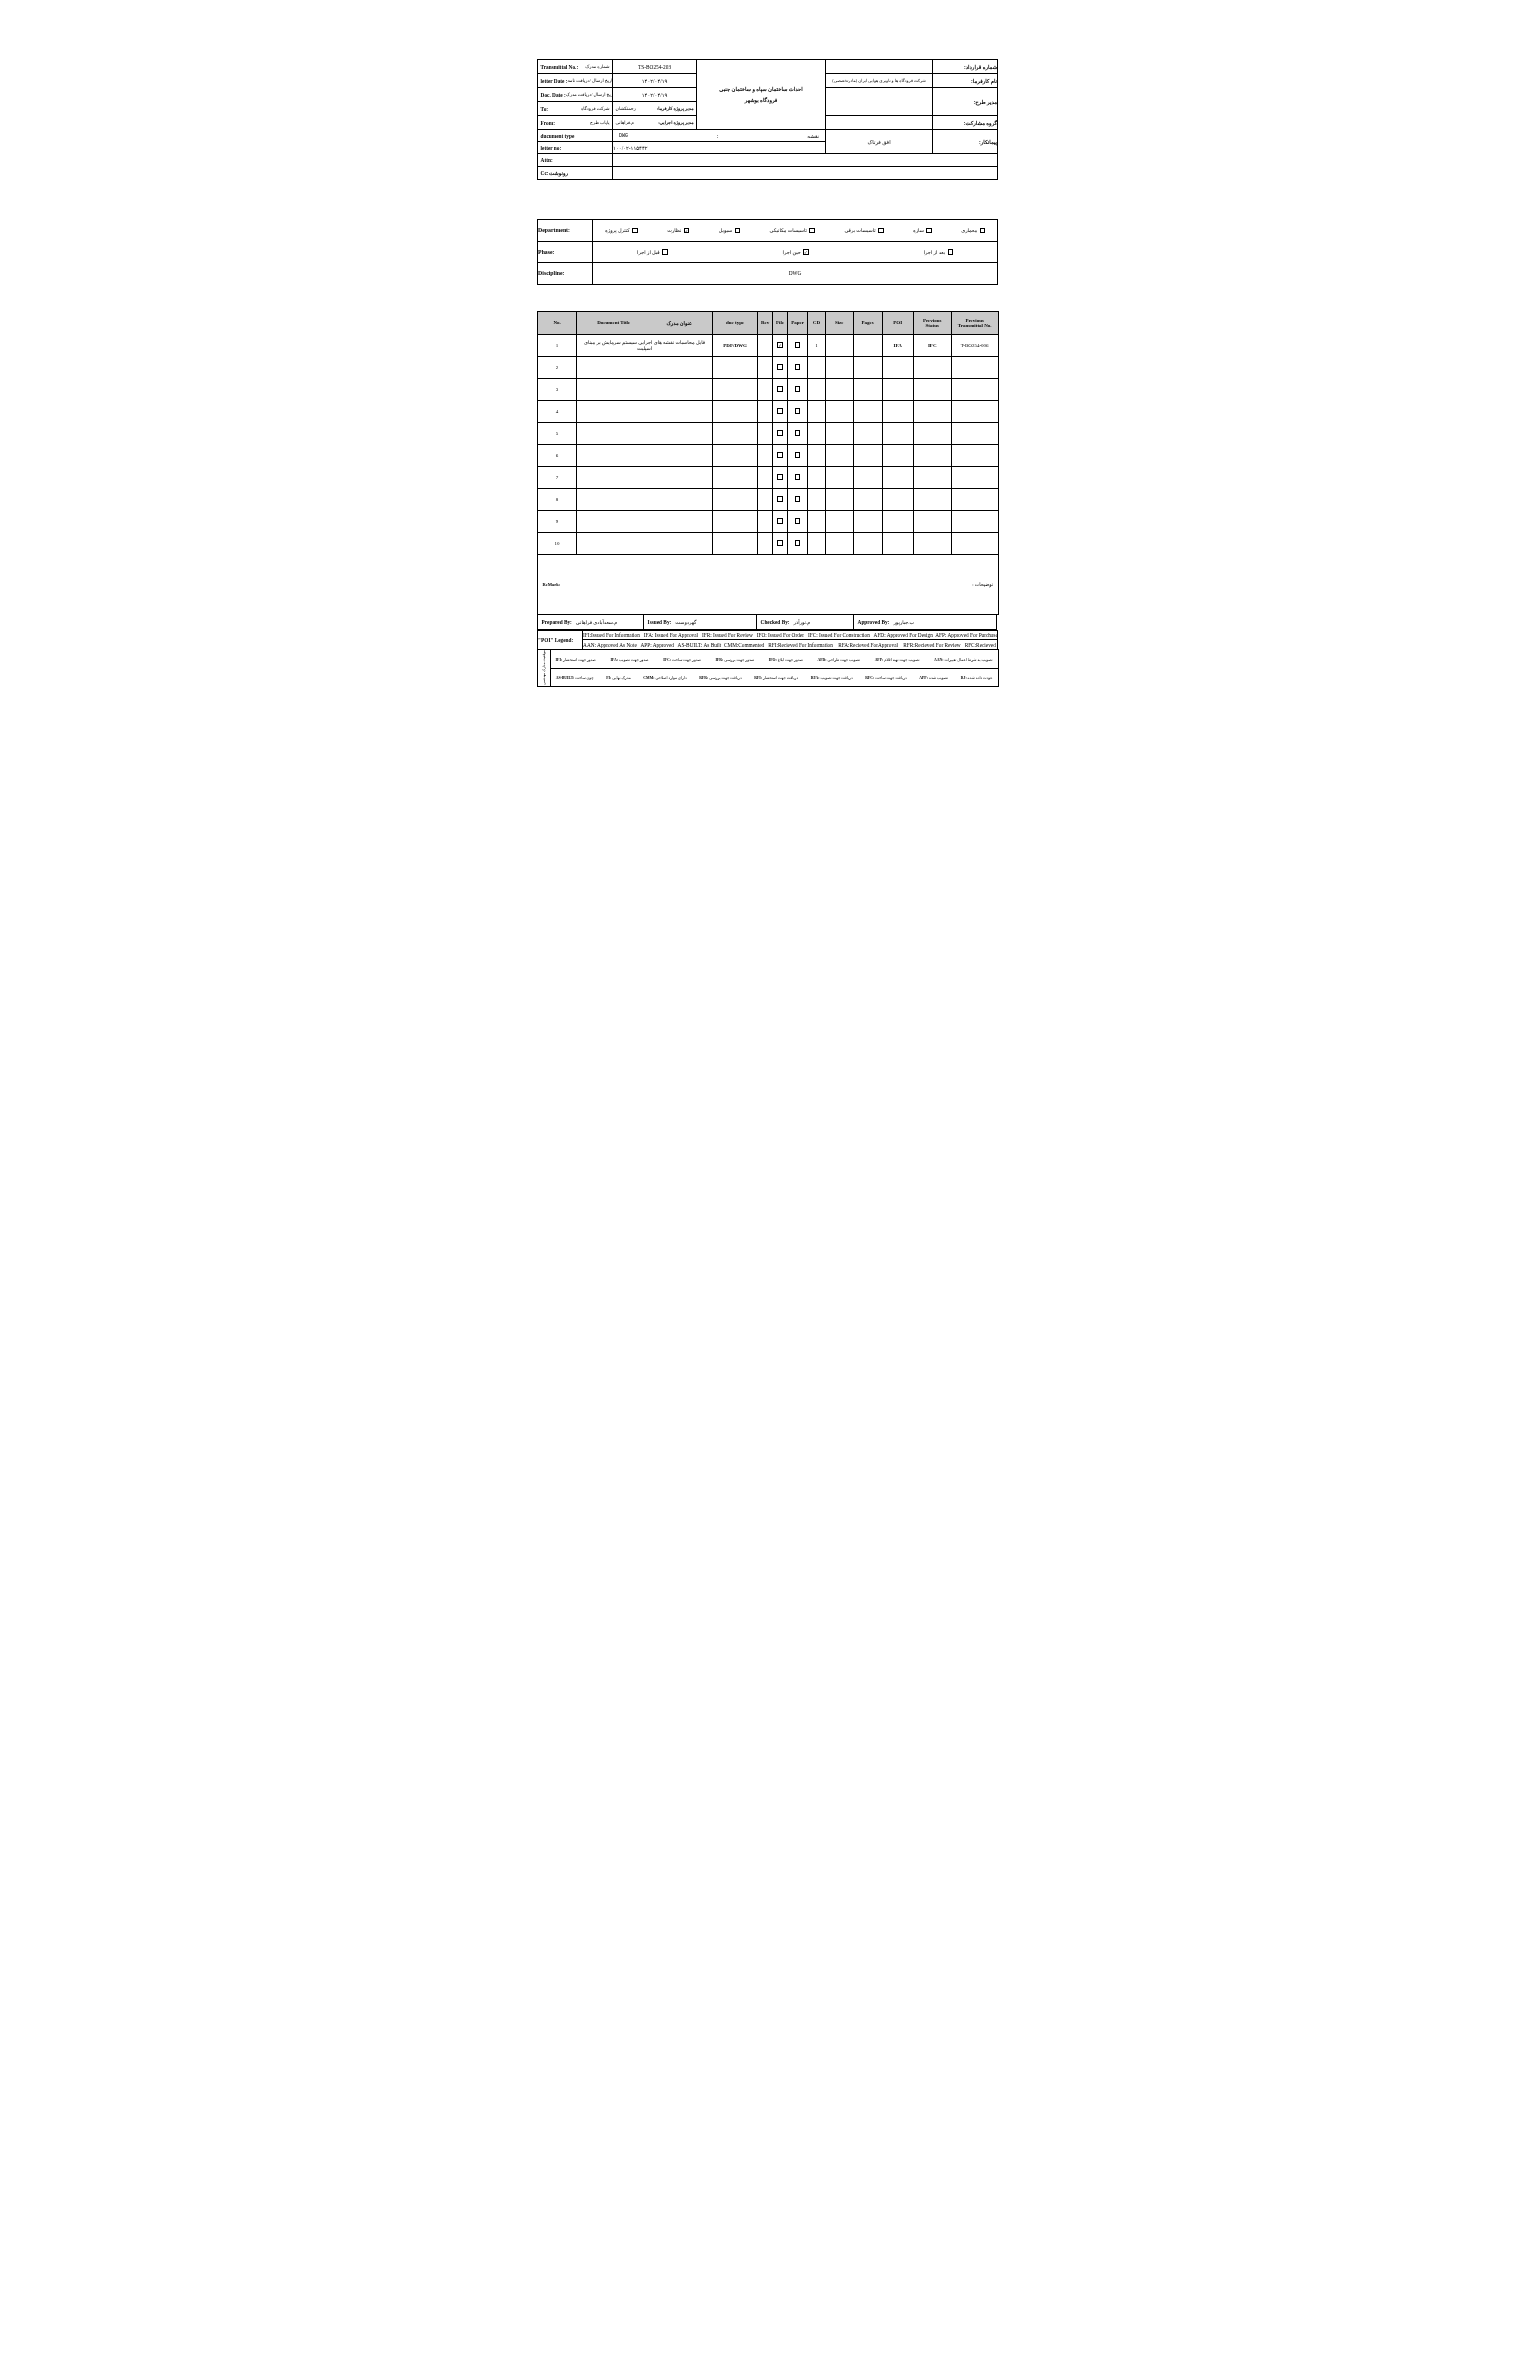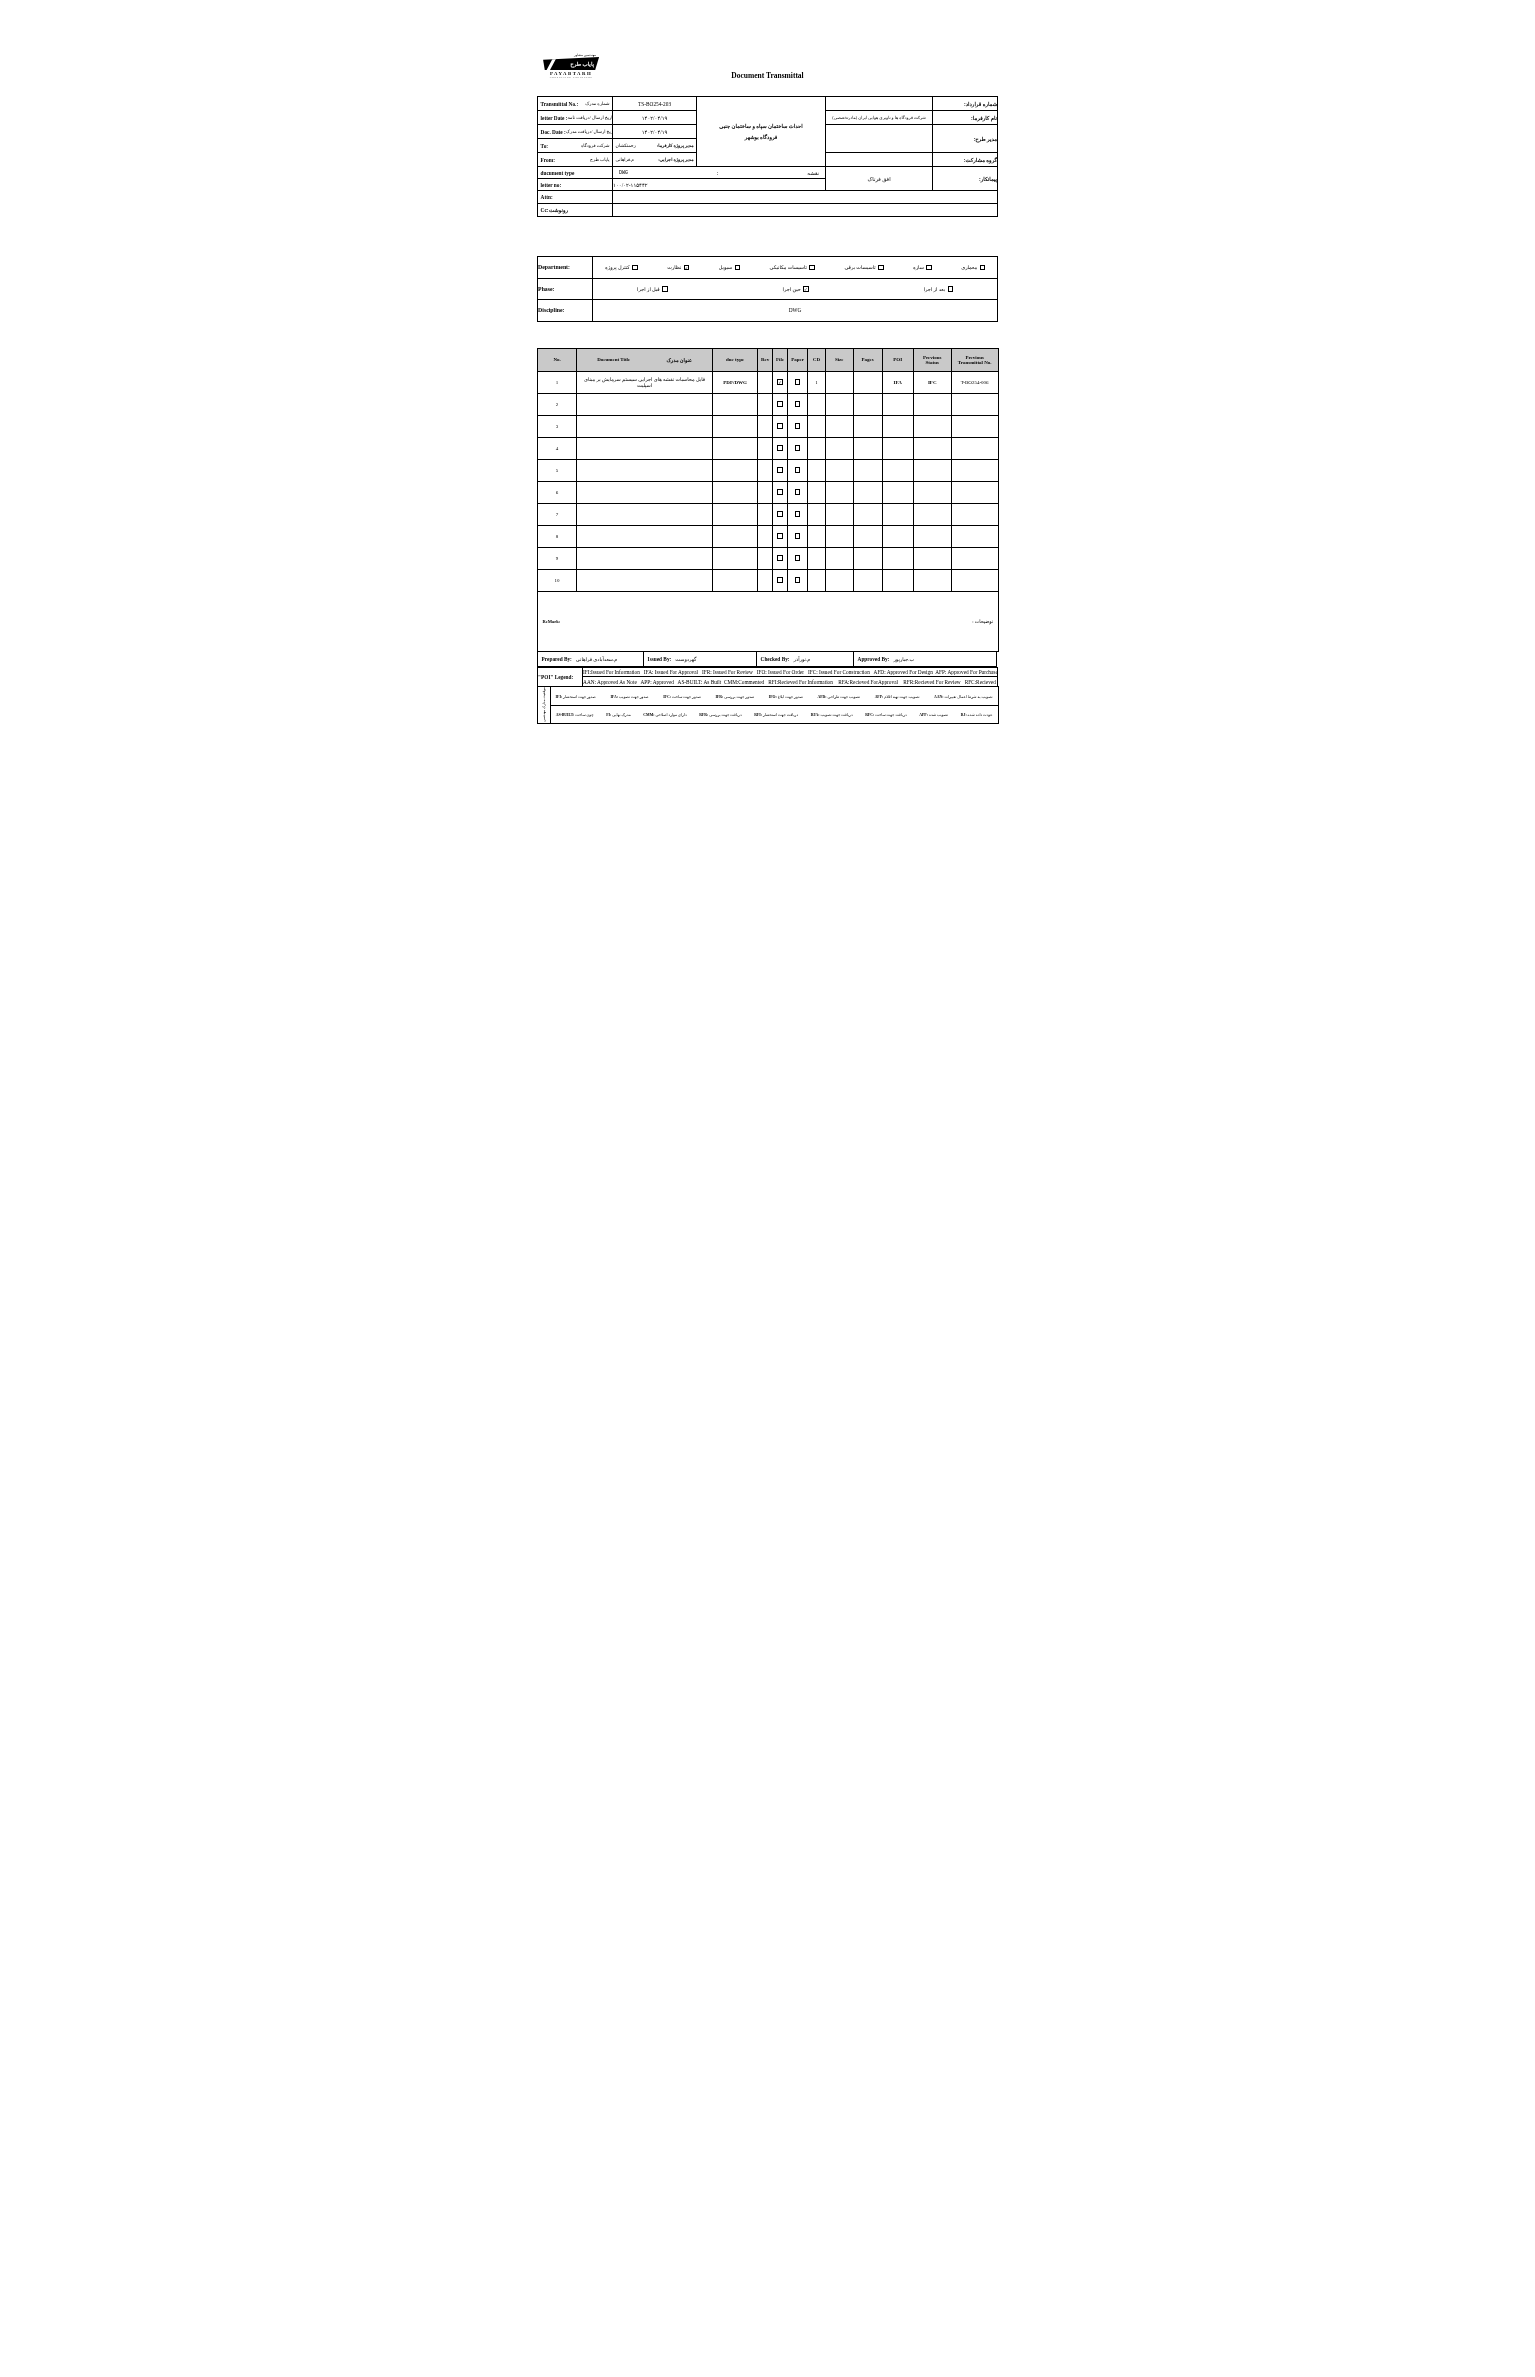--- a/index.html
+++ b/index.html
@@ -92,32 +92,20 @@
   .fa-item{font-size:3.8px;direction:ltr;unicode-bidi:isolate;white-space:nowrap;}
   .fa-item b{font-size:3.8px;}
   .fa-side{text-align:center;}
   .vert{display:inline-block;writing-mode:vertical-rl;transform:rotate(180deg);font-size:3.5px;white-space:nowrap;direction:rtl;}
 </style>
 </head>
 <body>
 
 <div class="page">
 
-  <div class="hdr-area">
-    <div class="logo">
-      <div class="logo-top fa">مهندسین مشاور</div>
-      <div class="logo-band">
-        <span class="logo-slash"></span>
-        <span class="fa-name">پایاب طرح</span>
-      </div>
-      <div class="logo-en">PAYABTARH</div>
-      <div class="logo-sub">CONSULTING ENGINEERS</div>
-    </div>
-    <div class="doc-title">Document Transmittal</div>
-  </div>
 
   <table class="tbl info-tbl">
     <colgroup>
       <col style="width:75px">
         <col style="width:84px">
         <col style="width:129px">
         <col style="width:107px">
         <col style="width:65px">
     </colgroup>
     <tbody>

